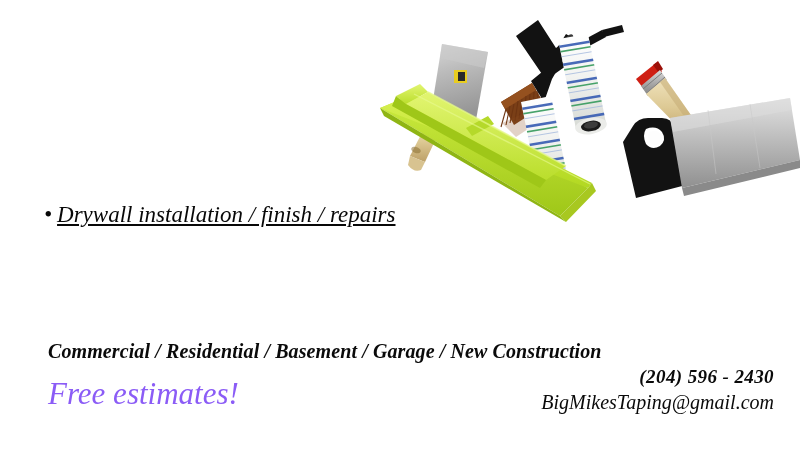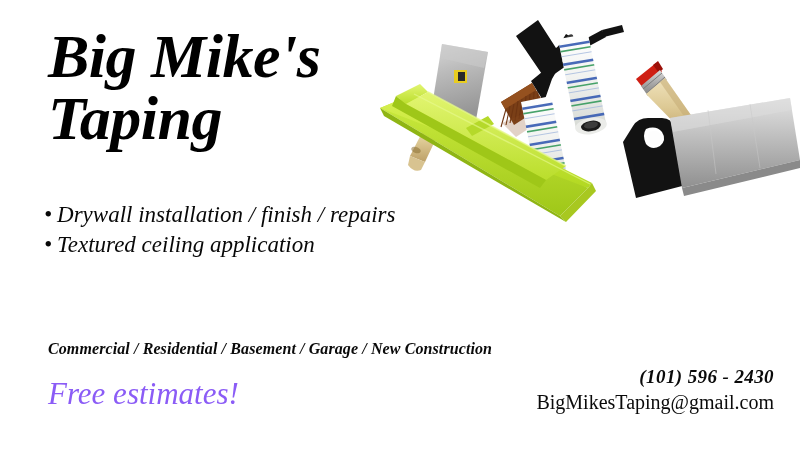--- a/index.html
+++ b/index.html
@@ -47,35 +47,36 @@
     z-index: 5;
   }
   .service-item {
     font-family: "Liberation Serif", "DejaVu Serif", serif;
     font-style: italic;
     font-weight: normal;
     font-size: 23px;
     line-height: 30px;
     color: #080808;
     white-space: nowrap;
+    text-decoration: underline;
   }
   .bullet-dot {
     display: inline-block;
     margin-right: 5px;
   }
 
   
   #tagline {
     position: absolute;
     left: 48px;
     top: 340px;
     font-family: "Liberation Serif", "DejaVu Serif", serif;
     font-style: italic;
     font-weight: bold;
-    font-size: 16px;
+    font-size: 20px;
     letter-spacing: 0.1px;
     color: #0a0a0a;
     white-space: nowrap;
     z-index: 5;
   }
 
   
   #free-estimates {
     position: absolute;
     left: 48px;
@@ -100,20 +101,21 @@
     font-family: "Liberation Serif", "DejaVu Serif", serif;
     font-style: italic;
     font-weight: bold;
     font-size: 19px;
     letter-spacing: 0.4px;
     color: #0a0a0a;
     white-space: nowrap;
   }
   #email {
     font-family: "Liberation Serif", "DejaVu Serif", serif;
+    font-style: italic;
     font-size: 20px;
     margin-top: 3px;
     color: #0a0a0a;
     white-space: nowrap;
   }
 
   
   #tools {
     position: absolute;
     left: 370px;
@@ -306,36 +308,29 @@
         <path d="M 26 86 L 50 74 L 58 82 L 36 94 Z" fill="url(#gGreenRidge)"></path>
         <path d="M 36 94 L 58 82 L 196 156 L 176 170 Z" fill="url(#gGreenRidge)"></path>
         <path d="M 26 86 L 36 94 L 176 170 L 170 178 L 22 96 Z" fill="#9fc718"></path>
         <path d="M 96 118 L 118 106 L 124 114 L 102 126 Z" fill="#b5d92a"></path>
         <path d="M 58 82 L 196 156" stroke="#e6f98a" stroke-width="1.6" opacity="0.75"></path>
         <path d="M 44 84 L 220 174" stroke="#e8fa92" stroke-width="1.4" opacity="0.6"></path>
       </g>
     </svg>
   </div>
 
-  <div id="title-block">
-    <div class="title-line">Big Mike's</div>
-    <div class="title-line second">Taping</div>
-  </div>
 
   <div id="services">
     <div class="service-item">
       <span class="bullet-dot">•</span><span>Drywall installation / finish / repairs</span>
     </div>
-    <div class="service-item">
-      <span class="bullet-dot">•</span><span>Textured ceiling application</span>
-    </div>
   </div>
 
   <div id="tagline">Commercial / Residential / Basement / Garage / New Construction</div>
 
   <div id="free-estimates">Free estimates!</div>
 
   <div id="contact">
-    <div id="phone">(101) 596 - 2430</div>
+    <div id="phone">(204) 596 - 2430</div>
     <div id="email">BigMikesTaping@gmail.com</div>
   </div>
 
 </div>
 
 </body></html>

